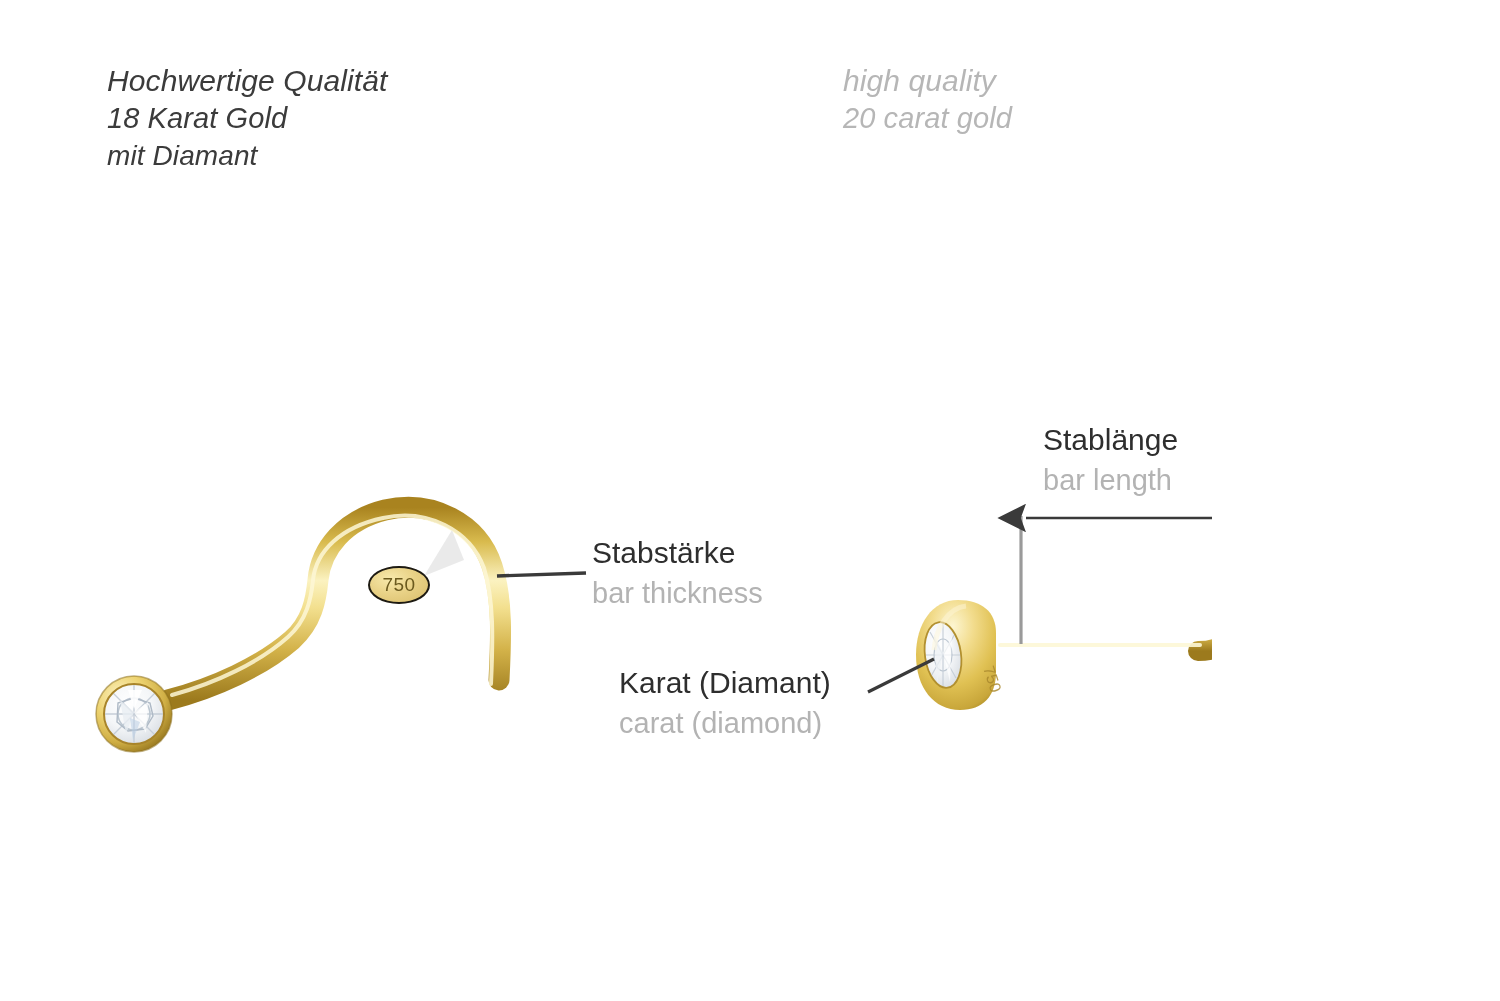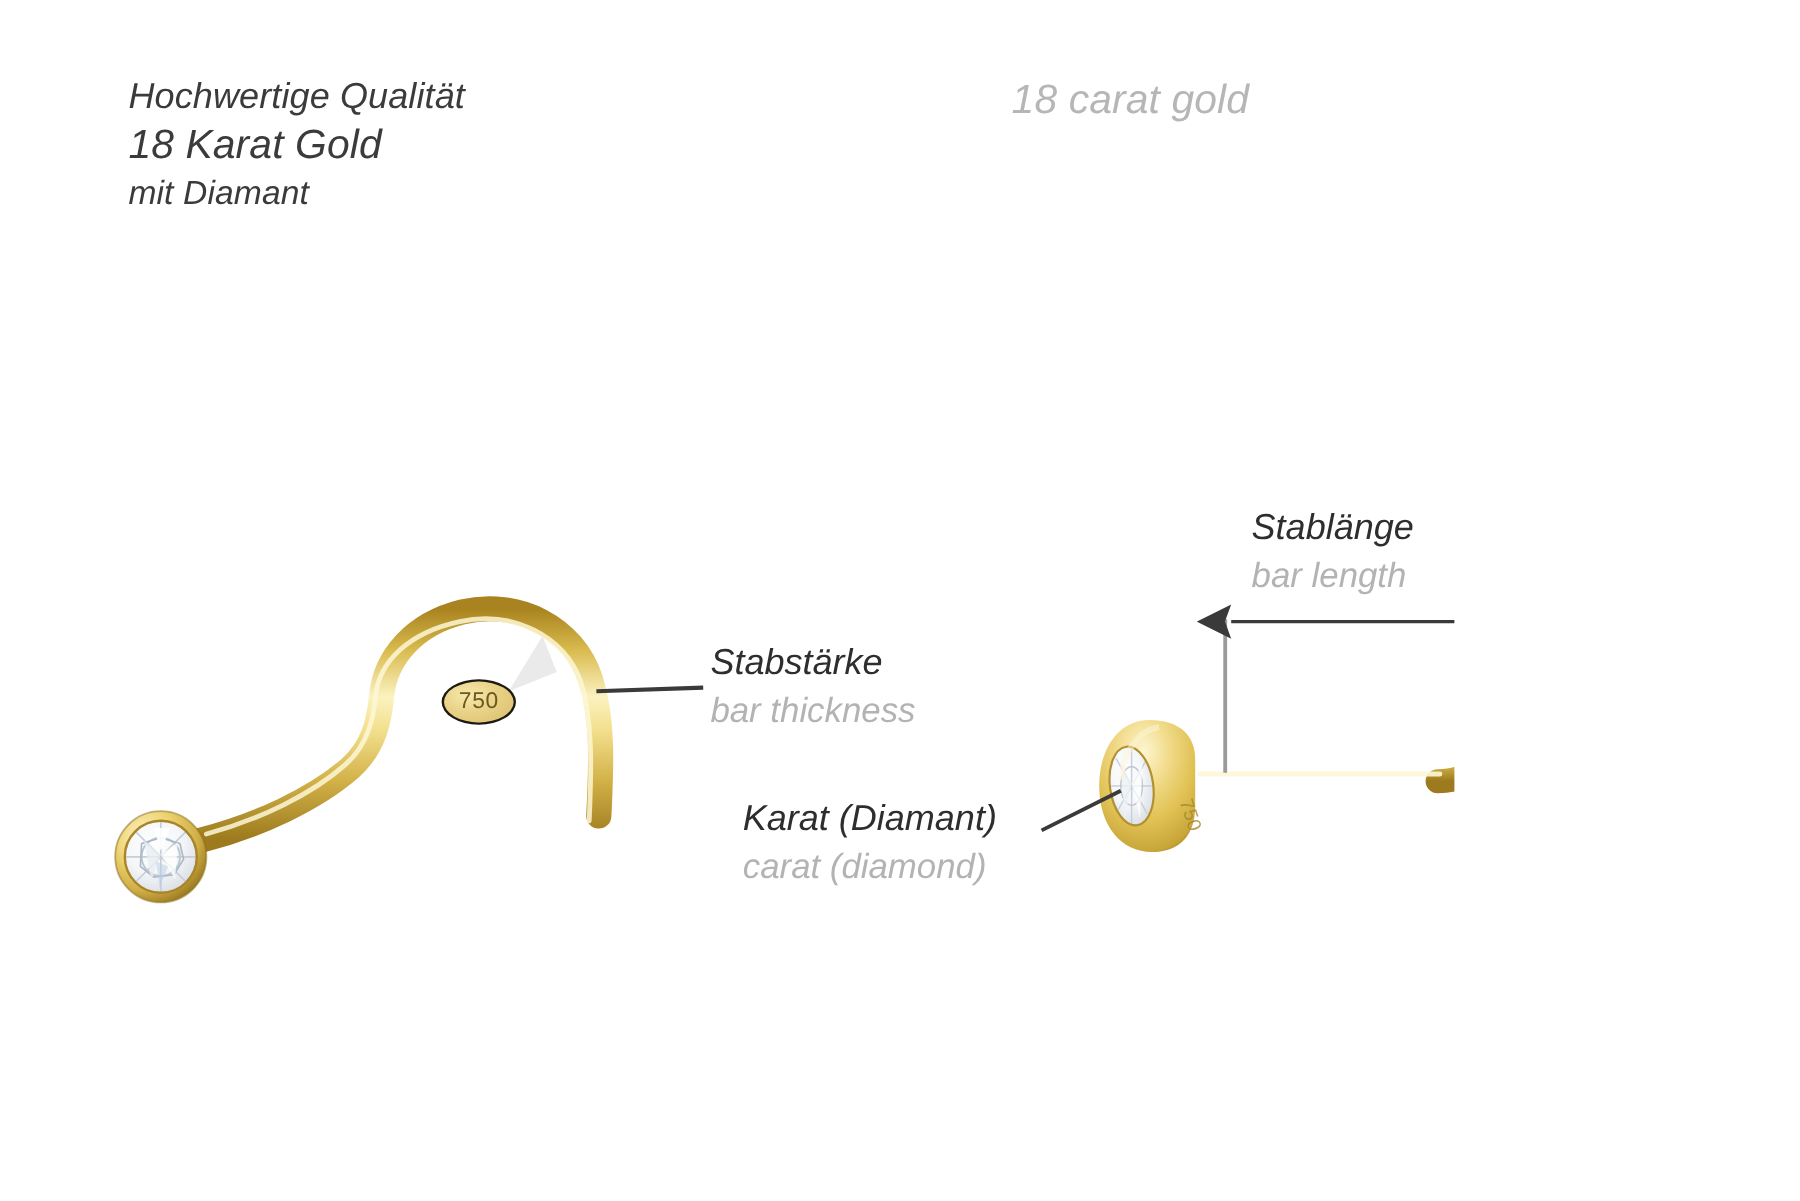--- a/index.html
+++ b/index.html
@@ -29,36 +29,35 @@
   .heading-block.de { left: 107px; top: 66px; color: #3b3b3b; }
   .heading-block.en { left: 843px; top: 66px; color: #b6b6b6; }
 
   .h-small {
     font-size: 30px;
     font-weight: 400;
     letter-spacing: 0.1px;
     margin: 0 0 8px 0;
   }
   .h-large {
-    font-size: 34px;
+    font-size: 29px;
     font-weight: 400;
     letter-spacing: 0.1px;
     margin: 0 0 9px 0;
   }
   .h-sub {
     font-size: 28px;
     font-weight: 400;
     letter-spacing: 0.1px;
     margin: 0;
   }
 
   
   .callout {
     position: absolute;
-    font-style: italic;
     line-height: 1.0;
     white-space: nowrap;
   }
   .callout .lbl-de {
     font-size: 30px;
     color: #2e2e2e;
     margin: 0 0 11px 0;
     font-weight: 400;
   }
   .callout .lbl-en {
@@ -115,21 +114,22 @@
 
 <div id="stage">
 
   <div class="heading-block de">
     <p class="h-small">Hochwertige Qualität</p>
     <p class="h-large">18 Karat Gold</p>
     <p class="h-sub">mit Diamant</p>
   </div>
 
   <div class="heading-block en">
-    <p class="h-large">18 carat gold</p>
+    <p class="h-small">high quality</p>
+    <p class="h-large">20 carat gold</p>
   </div>
 
   <svg class="art" viewBox="0 0 1500 1001">
     <defs>
 
       <linearGradient id="goldH" x1="0" y1="0" x2="0" y2="1">
         <stop offset="0%" stop-color="#a9831f"></stop>
         <stop offset="18%" stop-color="#d9bb4e"></stop>
         <stop offset="38%" stop-color="#fbf2c0"></stop>
         <stop offset="52%" stop-color="#f3e08f"></stop>

